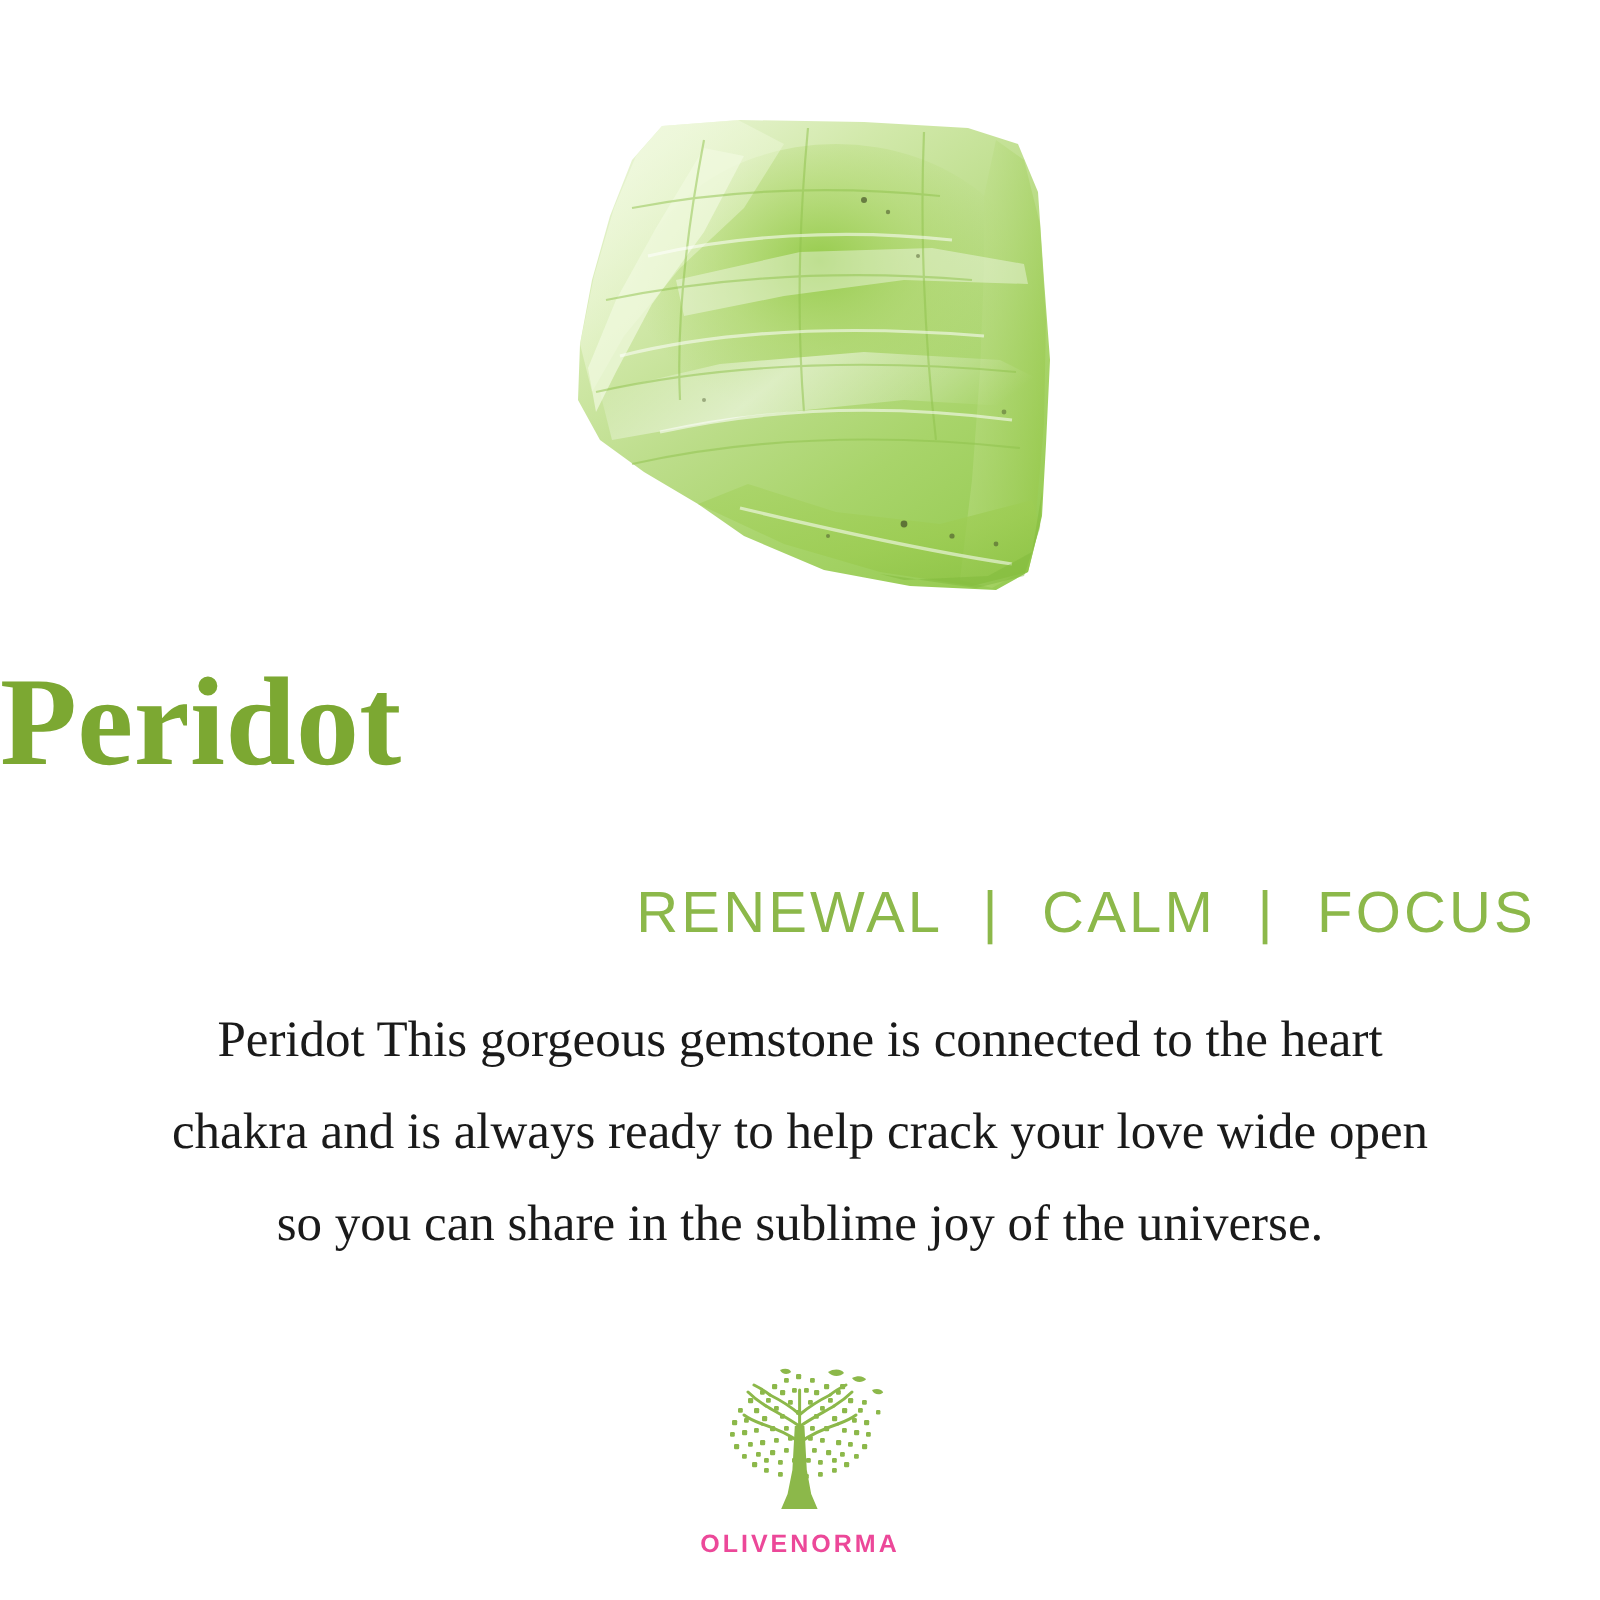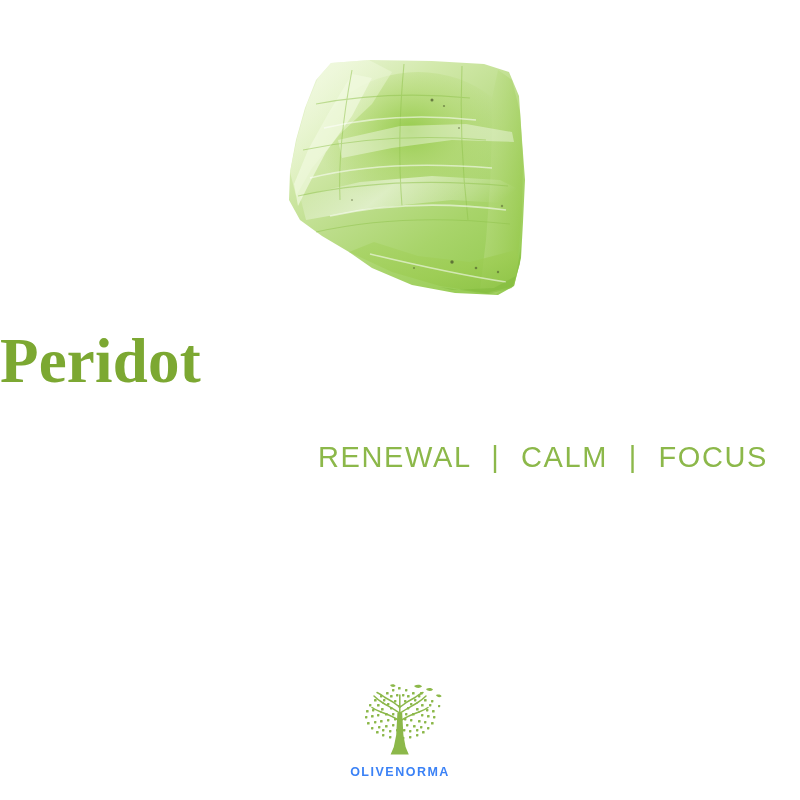--- a/index.html
+++ b/index.html
@@ -103,21 +103,21 @@
     width: 96px;
     height: 80px;
   }
   .logo-word {
     display: block;
     margin-top: 2px;
     font-family: "Liberation Sans", sans-serif;
     font-size: 12.5px;
     font-weight: 700;
     letter-spacing: 1.5px;
-    color: #3b82f6;
+    color: #ec4899;
   }
 </style>
 </head>
 <body>
 
 <div class="page">
 
   <div class="gem-wrap">
     <svg class="gem-svg" viewBox="0 0 800 320" xmlns="http://www.w3.org/2000/svg">
       <defs>
@@ -217,20 +217,25 @@
   <div class="title">Peridot</div>
 
   <div class="tagline">
     <span>RENEWAL</span>
     <span class="sep">|</span>
     <span>CALM</span>
     <span class="sep">|</span>
     <span>FOCUS</span>
   </div>
 
+  <div class="body-copy">
+    <span class="line">Peridot This gorgeous gemstone is connected to the heart</span>
+    <span class="line">chakra and is always ready to help crack your love wide open</span>
+    <span class="line">so you can share in the sublime joy of the universe.</span>
+  </div>
 
   <div class="logo">
     <svg class="logo-mark" viewBox="0 0 96 80" xmlns="http://www.w3.org/2000/svg">
 
       <g fill="#8cb84a">
         <path d="M45.4,30 L50.2,30 L51.4,52 L53.6,64 L56.8,71.5 L38.6,71.5
                  L41.8,64 L44.2,52 Z"></path>
       </g>
 
       <g stroke="#8cb84a" stroke-width="1.5" fill="none" stroke-linecap="round">

